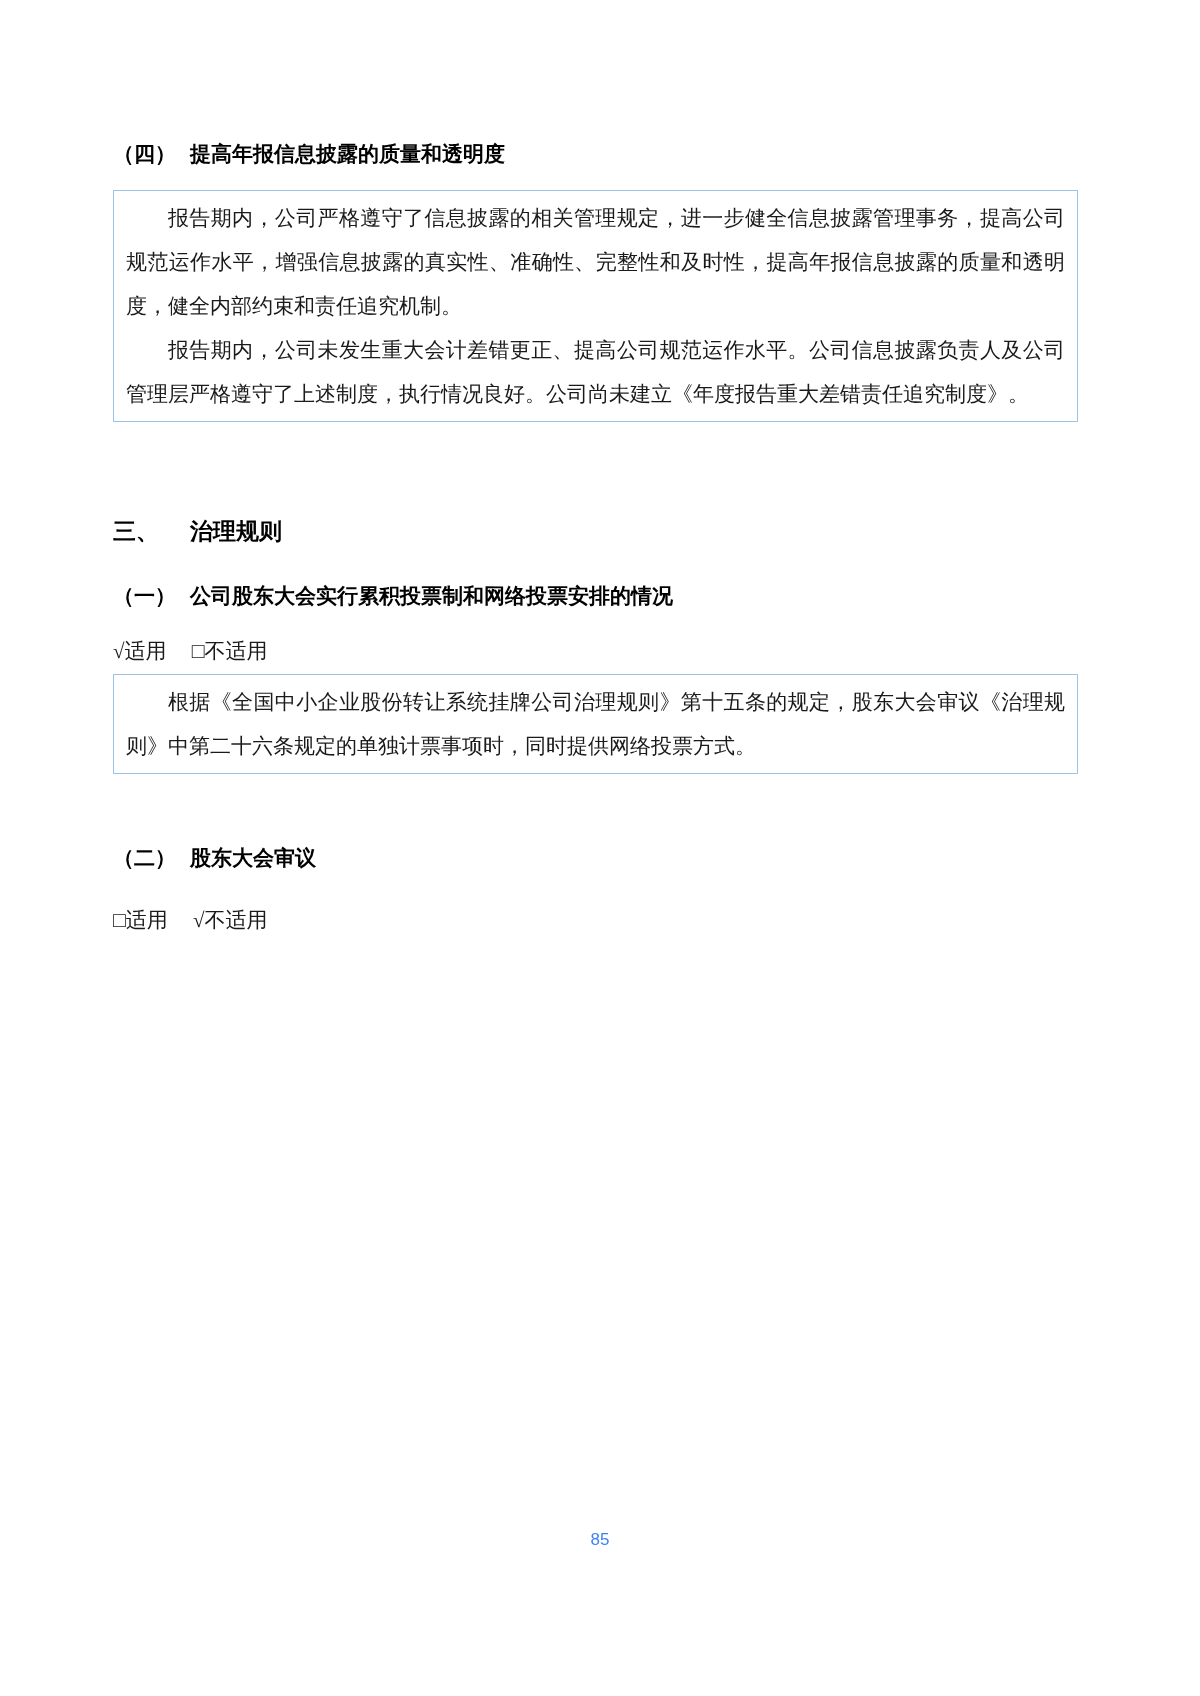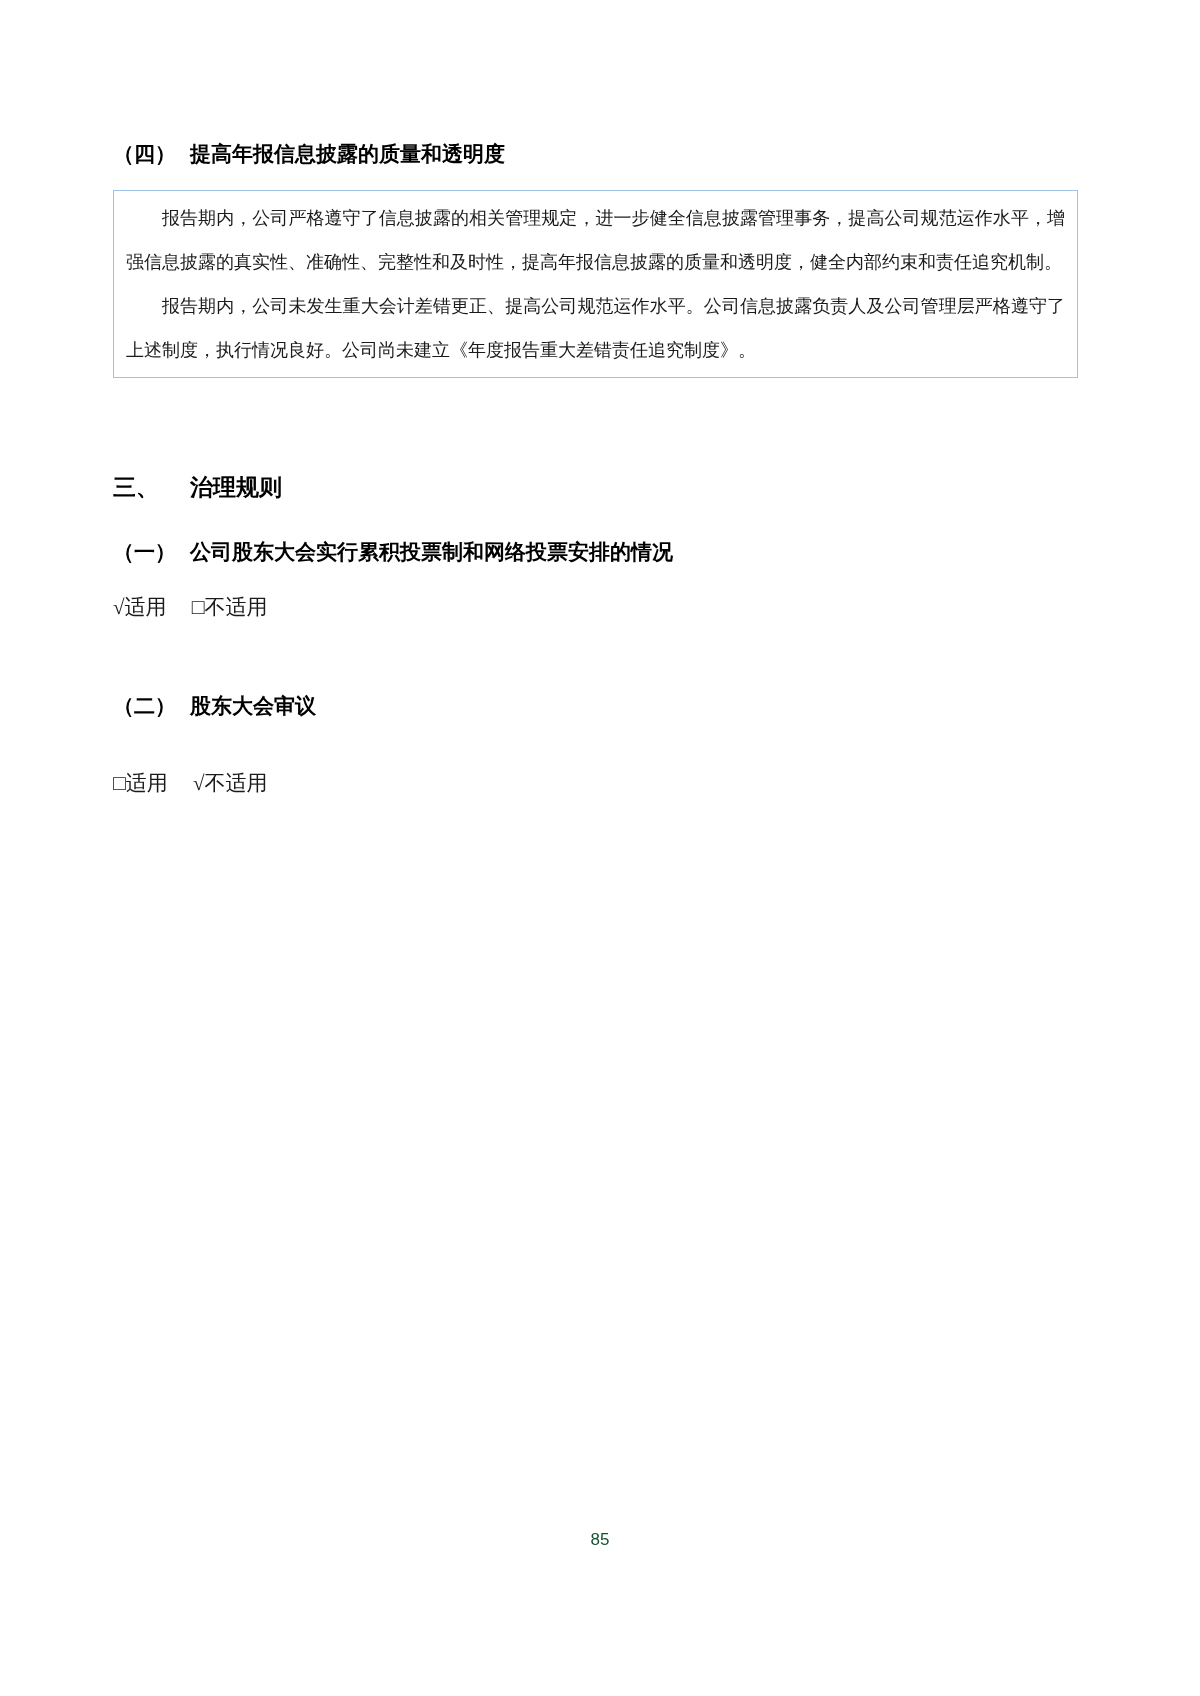--- a/index.html
+++ b/index.html
@@ -48,44 +48,44 @@
 
   .text-box {
     box-sizing: border-box;
     border: 1px solid var(--box-border, #9cc2e5);
     padding: 5px 12px;
     margin-top: 22px;
     width: 965px;
   }
   .text-box p {
     margin: 0;
-    font-size: 18px;
+    font-size: 21px;
     line-height: 44px;
     text-align: justify;
     text-indent: 2em;
   }
   .box-2 { margin-top: 8px; }
 
   .apply-line {
     margin-top: 26px;
     font-size: 21px;
     line-height: 30px;
   }
-  .apply-line-2 { margin-top: 48px; }
+  .apply-line-2 { margin-top: 33px; }
   .apply-option { margin-right: 20px; text-align: right; }
 
   .footer {
     position: absolute;
     top: 1530px;
     left: 0;
     width: 100%;
     text-align: center;
     font-size: 17px;
     font-family: "Liberation Sans", "DejaVu Sans", sans-serif;
-    color: #14532d;
+    color: #3b82f6;
   }
 </style>
 </head>
 <body>
 
 <div class="page">
   <div class="content">
 
     <div class="heading h-sub heading-4">
       <span class="num">（四）</span>
@@ -105,20 +105,23 @@
     <div class="heading h-sub heading-s1">
       <span class="num">（一）</span>
       <span class="title">公司股东大会实行累积投票制和网络投票安排的情况</span>
     </div>
 
     <div class="apply-line">
       <span class="apply-option">√适用</span>
       <span class="apply-option">□不适用</span>
     </div>
 
+    <div class="text-box box-2">
+      <p>根据《全国中小企业股份转让系统挂牌公司治理规则》第十五条的规定，股东大会审议《治理规则》中第二十六条规定的单独计票事项时，同时提供网络投票方式。</p>
+    </div>
 
     <div class="heading h-sub heading-s2">
       <span class="num">（二）</span>
       <span class="title">股东大会审议</span>
     </div>
 
     <div class="apply-line apply-line-2">
       <span class="apply-option">□适用</span>
       <span class="apply-option">√不适用</span>
     </div>

